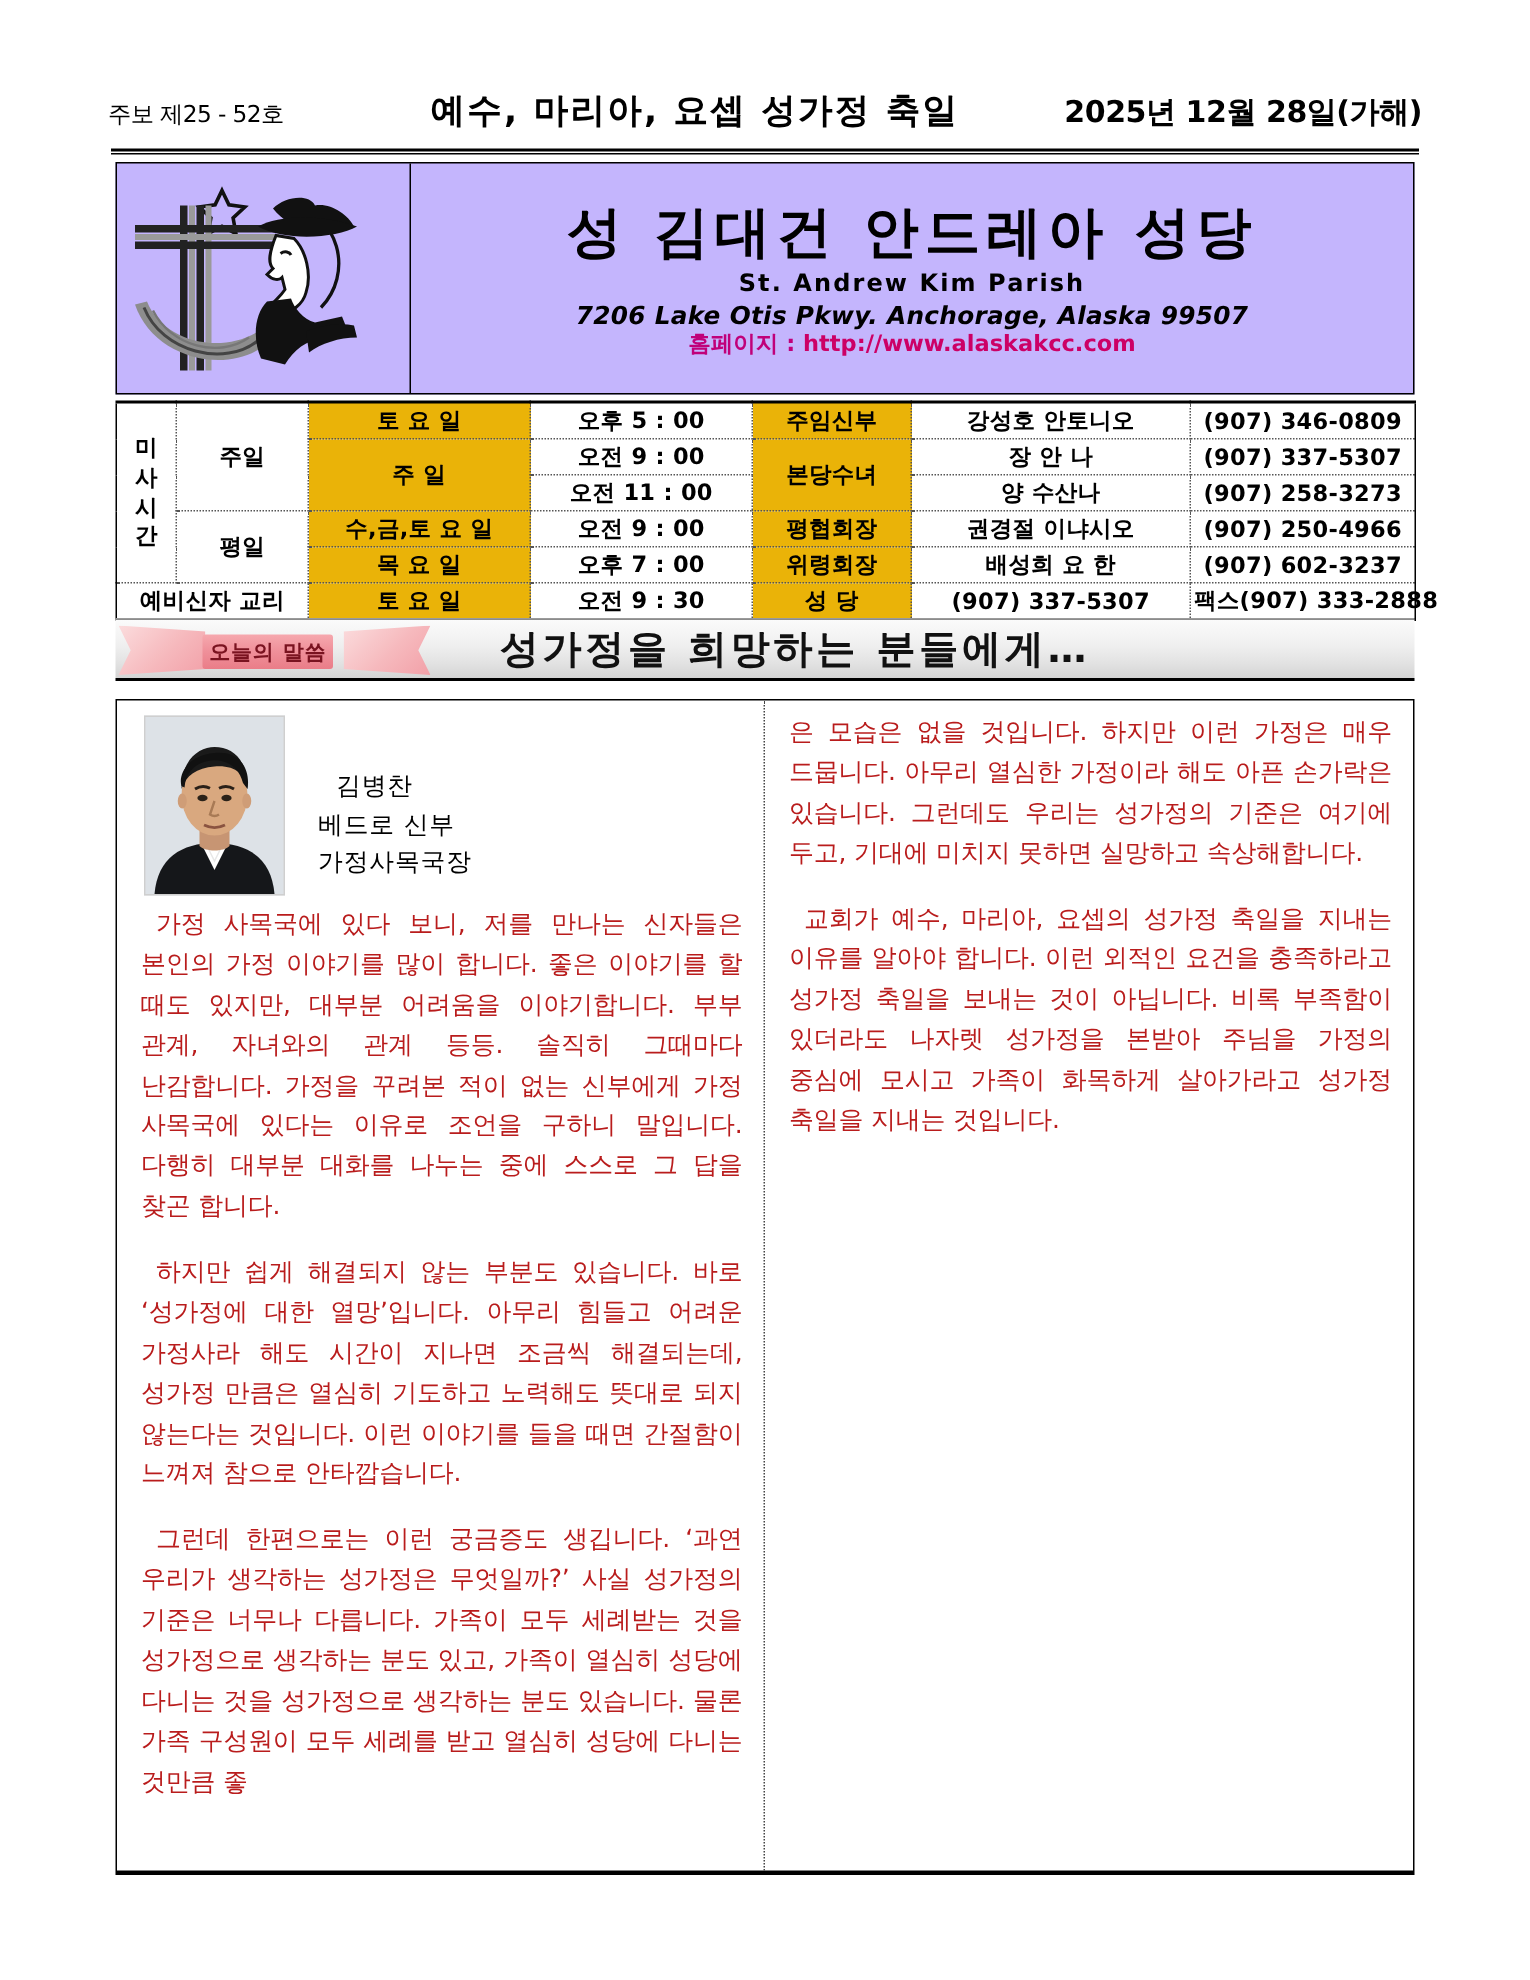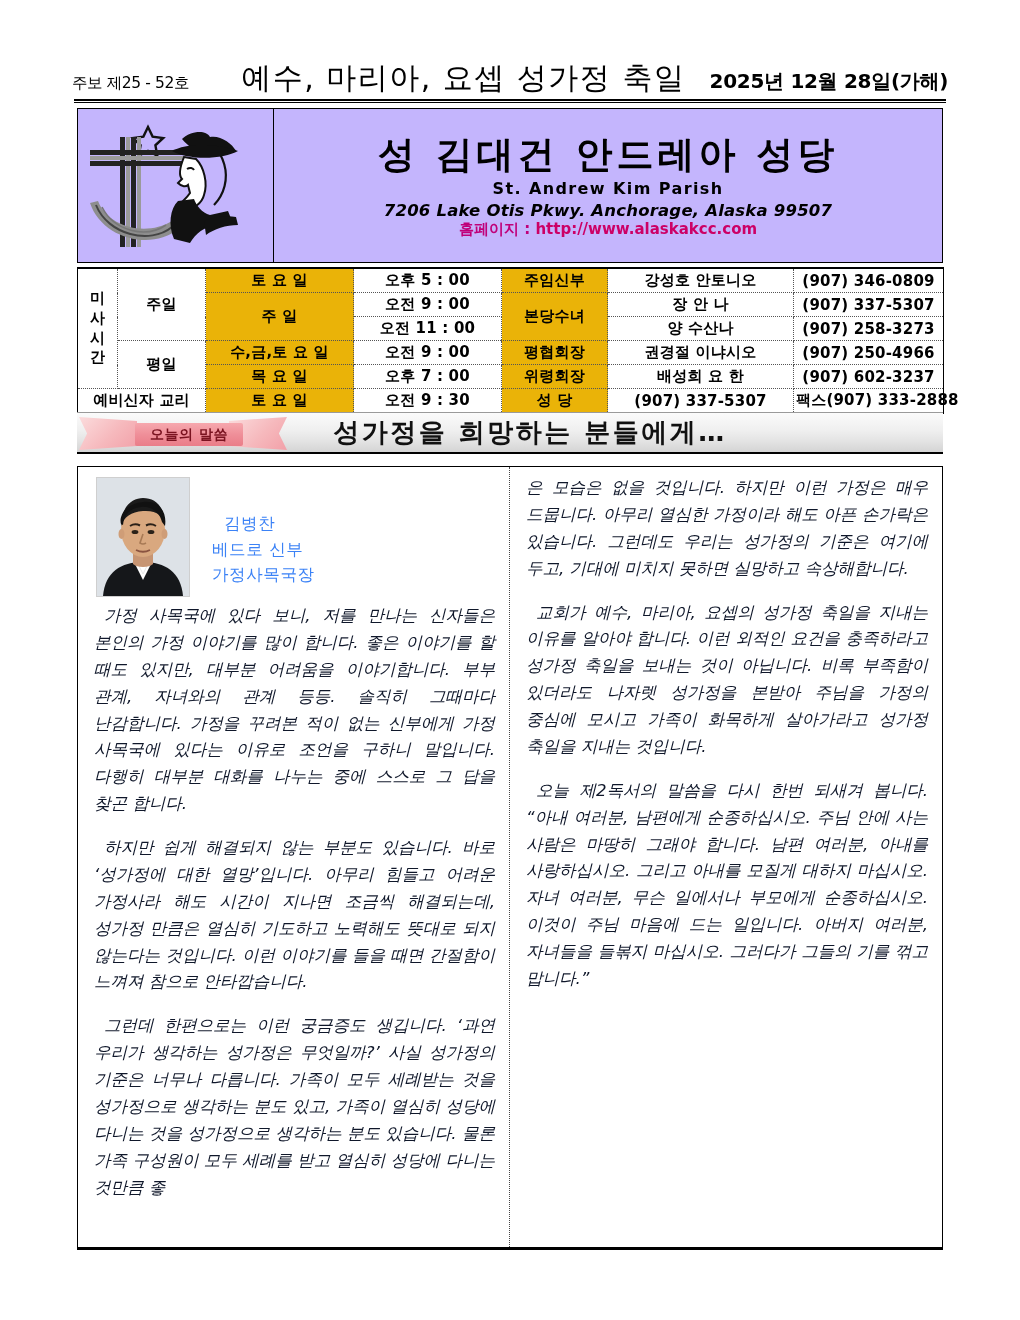--- a/index.html
+++ b/index.html
@@ -35,22 +35,22 @@
     align-items: baseline;
     justify-content: space-between;
   }
   .masthead-issue {
     font-size: 15.5px;
     font-weight: 400;
     letter-spacing: -0.4px;
     white-space: nowrap;
   }
   .masthead-feast {
-    font-size: 30px;
-    font-weight: 400;
+    font-size: 23px;
+    font-weight: 700;
     letter-spacing: 1.5px;
     white-space: nowrap;
     margin-left: 36px;
   }
   .masthead-date {
     font-size: 20px;
     font-weight: 700;
     letter-spacing: -0.3px;
     white-space: nowrap;
     margin-left: 8px;
@@ -183,21 +183,21 @@
     position: absolute;
     left: 2px;
     top: 1px;
     width: 206px;
     height: 39px;
   }
   .ribbon-label {
     position: absolute;
     left: 56px;
     top: 9px;
-    width: 108px;
+    width: 87px;
     height: 23px;
     background: linear-gradient(to bottom, #f6a8ae 0%, #ef8f99 50%, #ea7d88 100%);
     border-radius: 2px;
     display: flex;
     align-items: center;
     justify-content: center;
     font-size: 14px;
     font-weight: 700;
     color: #7a1320;
     letter-spacing: 0.5px;
@@ -258,35 +258,34 @@
     position: relative;
     overflow: hidden;
   }
   .author-lines {
     margin-left: 22px;
     margin-top: 34px;
     font-size: 16.5px;
     font-weight: 400;
     line-height: 1.55;
     letter-spacing: 0.6px;
-    color: #3b82f6;
+    color: #000000;
   }
   .author-lines .ln1 { padding-left: 12px; }
 
   p.body-p {
     margin: 0 0 17px 0;
     font-size: 16.6px;
     line-height: 1.62;
     text-align: justify;
     text-justify: inter-character;
     letter-spacing: -0.1px;
-    color: #0f172a;
+    color: #b91c1c;
     text-indent: 10px;
     word-break: keep-all;
-    font-style: italic;
   }
   p.body-p:last-child { margin-bottom: 0; }
   p.cont { text-indent: 0; }
 </style>
 </head>
 <body>
 
 <div class="page">
 
   <div class="masthead">
@@ -459,18 +458,17 @@
       </div>
 
       <p class="body-p">가정 사목국에 있다 보니, 저를 만나는 신자들은 본인의 가정 이야기를 많이 합니다. 좋은 이야기를 할 때도 있지만, 대부분 어려움을 이야기합니다. 부부 관계, 자녀와의 관계 등등. 솔직히 그때마다 난감합니다. 가정을 꾸려본 적이 없는 신부에게 가정 사목국에 있다는 이유로 조언을 구하니 말입니다. 다행히 대부분 대화를 나누는 중에 스스로 그 답을 찾곤 합니다.</p>
       <p class="body-p">하지만 쉽게 해결되지 않는 부분도 있습니다. 바로 ‘성가정에 대한 열망’입니다. 아무리 힘들고 어려운 가정사라 해도 시간이 지나면 조금씩 해결되는데, 성가정 만큼은 열심히 기도하고 노력해도 뜻대로 되지 않는다는 것입니다. 이런 이야기를 들을 때면 간절함이 느껴져 참으로 안타깝습니다.</p>
       <p class="body-p">그런데 한편으로는 이런 궁금증도 생깁니다. ‘과연 우리가 생각하는 성가정은 무엇일까?’ 사실 성가정의 기준은 너무나 다릅니다. 가족이 모두 세례받는 것을 성가정으로 생각하는 분도 있고, 가족이 열심히 성당에 다니는 것을 성가정으로 생각하는 분도 있습니다. 물론 가족 구성원이 모두 세례를 받고 열심히 성당에 다니는 것만큼 좋</p>
     </div>
 
     <div class="col col-right">
       <p class="body-p cont">은 모습은 없을 것입니다. 하지만 이런 가정은 매우 드뭅니다. 아무리 열심한 가정이라 해도 아픈 손가락은 있습니다. 그런데도 우리는 성가정의 기준은 여기에 두고, 기대에 미치지 못하면 실망하고 속상해합니다.</p>
       <p class="body-p">교회가 예수, 마리아, 요셉의 성가정 축일을 지내는 이유를 알아야 합니다. 이런 외적인 요건을 충족하라고 성가정 축일을 보내는 것이 아닙니다. 비록 부족함이 있더라도 나자렛 성가정을 본받아 주님을 가정의 중심에 모시고 가족이 화목하게 살아가라고 성가정 축일을 지내는 것입니다.</p>
-      <p class="body-p">오늘 제2독서의 말씀을 다시 한번 되새겨 봅니다. “아내 여러분, 남편에게 순종하십시오. 주님 안에 사는 사람은 마땅히 그래야 합니다. 남편 여러분, 아내를 사랑하십시오. 그리고 아내를 모질게 대하지 마십시오. 자녀 여러분, 무슨 일에서나 부모에게 순종하십시오. 이것이 주님 마음에 드는 일입니다. 아버지 여러분, 자녀들을 들볶지 마십시오. 그러다가 그들의 기를 꺾고 맙니다.”</p>
     </div>
 
   </div>
 
 </div>
 
 </body></html>

